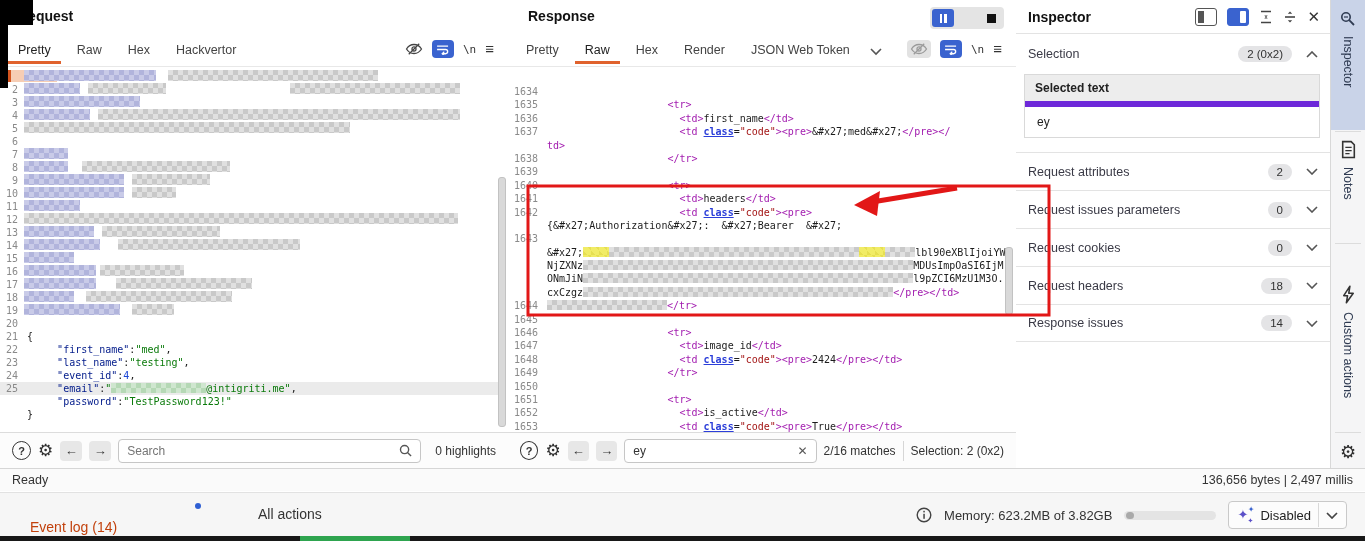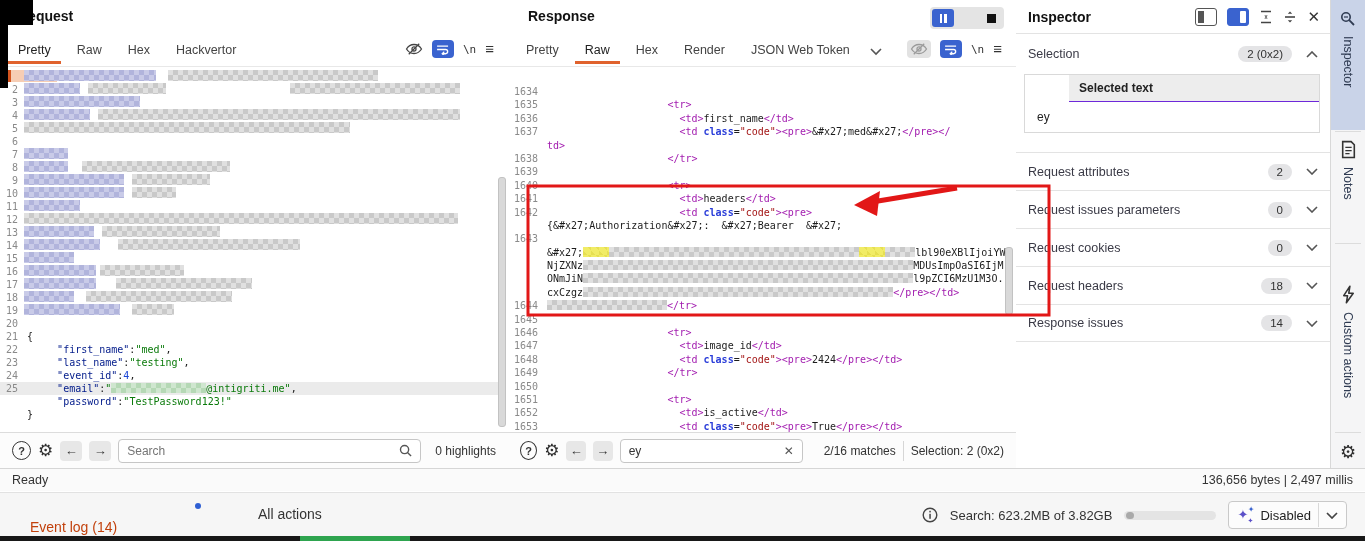--- a/index.html
+++ b/index.html
@@ -25,21 +25,21 @@
   .editor{position:absolute;top:66px;left:0;right:0;bottom:36px;background:#fff;border-top:1px solid #e8e8e8;overflow:hidden;}
   
   .rows{position:absolute;left:0;top:3px;right:8px;font-family:"DejaVu Sans Mono",monospace;font-size:10px;white-space:pre;}
   .resp .rows{top:18px;}
   .rrow{height:13px;line-height:13px;}
   .crow{height:13.4px;line-height:13.4px;}
   .gut{display:inline-block;color:#8a8a8a;text-align:right;}
   .req .gut{width:18px;margin-right:9px;}
   .resp .gut{width:30px;margin-right:9px;}
   .hlrow{background:#ebebeb;}
-  .sg-t{color:#a21caf;} .sg-a{color:#2b3ed9;font-weight:bold;} .sg-s{color:#a31515;}
+  .sg-t{color:#a21caf;} .sg-a{color:#2b3ed9;font-weight:bold;text-decoration:underline;} .sg-s{color:#a31515;}
   .sg-p{color:#1c1c1c;} .sg-k{color:#001a8a;} .sg-q{color:#0a7a0a;} .sg-d{color:#1b46d6;}
   .cz{display:inline-block;height:10px;vertical-align:baseline;position:relative;top:1px;}
   .cz-gy,.blk-gy{background-color:#e0e0e0;background-image:linear-gradient(45deg,#c9c9c9 25%,transparent 25%,transparent 75%,#c9c9c9 75%),linear-gradient(45deg,#c9c9c9 25%,transparent 25%,transparent 75%,#c9c9c9 75%);background-size:10px 10px;background-position:0 0,5px 5px;}
   .cz-lv,.blk-lv{background-color:#c9cbe8;background-image:linear-gradient(45deg,#b1b4dc 25%,transparent 25%,transparent 75%,#b1b4dc 75%),linear-gradient(45deg,#b1b4dc 25%,transparent 25%,transparent 75%,#b1b4dc 75%);background-size:10px 10px;background-position:0 0,5px 5px;}
   .cz-y{background-color:#f1ec66;background-image:linear-gradient(45deg,#e6df52 25%,transparent 25%,transparent 75%,#e6df52 75%);background-size:8px 8px;}
   .cz-gn{background-color:#cfe6cf;background-image:linear-gradient(45deg,#b5d8b5 25%,transparent 25%,transparent 75%,#b5d8b5 75%),linear-gradient(45deg,#b5d8b5 25%,transparent 25%,transparent 75%,#b5d8b5 75%);background-size:10px 10px;background-position:0 0,5px 5px;}
   .blk{position:absolute;height:11px;}
   .blk-pe{background:#f6cdb4;}
   .blk-or{background:#d4551f;}
   .vscroll{position:absolute;width:6px;border-radius:3px;background:#d9d9d9;border:1px solid #c2c2c2;}
@@ -65,21 +65,21 @@
   .ihic{display:flex;align-items:center;gap:10px;}
   .dockbtn{width:20px;height:16px;border:1.6px solid #555;border-radius:3px;position:relative;}
   .dockbtn.on{background:#3a63cf;border-color:#3a63cf;}
   .dockbtn.on::after{content:"";position:absolute;right:2px;top:2px;bottom:2px;width:6px;background:#fff;border-radius:1px;}
   .dockbtn.off::after{content:"";position:absolute;left:2px;top:2px;bottom:2px;width:6px;background:#555;}
   .xclose{font-size:15px;color:#333;}
   .isrow{position:absolute;top:38px;left:0;right:0;height:32px;display:flex;align-items:center;padding:0 12px;box-sizing:border-box;}
   .isrow .lbl{font-size:12.5px;color:#3a3a46;flex:1;}
   .pill{background:#e4e4e6;border-radius:10px;padding:2px 9px;font-size:11.5px;color:#333;margin-right:14px;}
   .stbox{position:absolute;top:74px;left:8px;right:10px;border:1px solid #d9d9d9;background:#fff;}
-  .stbox .h{height:26px;background:#ededed;border-bottom:1px solid #6d28d9;display:flex;align-items:center;padding:0 10px;font-size:12px;font-weight:bold;color:#222;margin-left:44px;}
+  .stbox .h{height:26px;background:#ededed;border-bottom:6px solid #6d28d9;display:flex;align-items:center;padding:0 10px;font-size:12px;font-weight:bold;color:#222;}
   .stbox .v{height:30px;display:flex;align-items:center;padding:0 12px;font-size:12px;color:#222;}
   .sections{position:absolute;top:152px;left:0;right:0;}
   .secrow{height:38px;border-top:1px solid #e3e3e3;display:flex;align-items:center;padding:0 12px;box-sizing:border-box;}
   .secrow:last-child{border-bottom:1px solid #e3e3e3;}
   .secrow .lbl{font-size:12.5px;color:#3a3a46;flex:1;}
   
   .rail{border-left:1px solid #d8d8d8;box-sizing:border-box;}
   .railtab{position:absolute;left:0;right:0;display:flex;flex-direction:column;align-items:center;}
   .railsel{background:#c9d3e8;}
   .vtext{writing-mode:vertical-rl;font-size:12.5px;color:#2f3b52;margin-top:8px;}
@@ -242,21 +242,21 @@
     </div>
     <div class="pfoot">
       <span class="circbtn">?</span>
       <span class="gear">⚙</span>
       <span class="navbtn">←</span>
       <span class="navbtn">→</span>
       <span class="searchbox" style="width:180px;">
         <input value="ey" style="">
         <span style="font-size:12px;color:#555;">✕</span>
       </span>
-      <span class="foottext" style="margin-left:14px;">2/16 matches</span>
+      <span class="foottext" style="">2/16 matches</span>
       <span class="vdiv"></span>
       <span class="foottext">Selection: 2 (0x2)</span>
     </div>
   </section>
 
   <aside class="panel insp">
     <div class="ihdr">
       <span class="t">Inspector</span>
       <span class="ihic">
         <span class="dockbtn off"></span>
@@ -361,21 +361,21 @@
   <div class="bottomrow">
     <span class="evlog">Event log (14)</span>
     <span class="evdot"></span>
     <span class="allissues">All actions</span>
     <div class="brright">
       <svg width="16" height="16" viewBox="0 0 16 16">
           <circle cx="8" cy="8" r="6.8" fill="none" stroke="#444" stroke-width="1.4"></circle>
           <rect x="7.3" y="6.8" width="1.5" height="5" fill="#444"></rect>
           <rect x="7.3" y="3.8" width="1.5" height="1.6" fill="#444"></rect>
         </svg>
-      <span class="memtext">Search: 623.2MB of 3.82GB</span>
+      <span class="memtext">Memory: 623.2MB of 3.82GB</span>
       <span class="prog">
           <span class="dotf"></span>
         </span>
       <span class="aibtn">
         <span class="sparkles">
           <span class="sp1">✦</span>
           <span class="sp2">✦</span>
           <span class="sp3">✦</span>
         </span>
         <span class="ailbl">Disabled</span>

